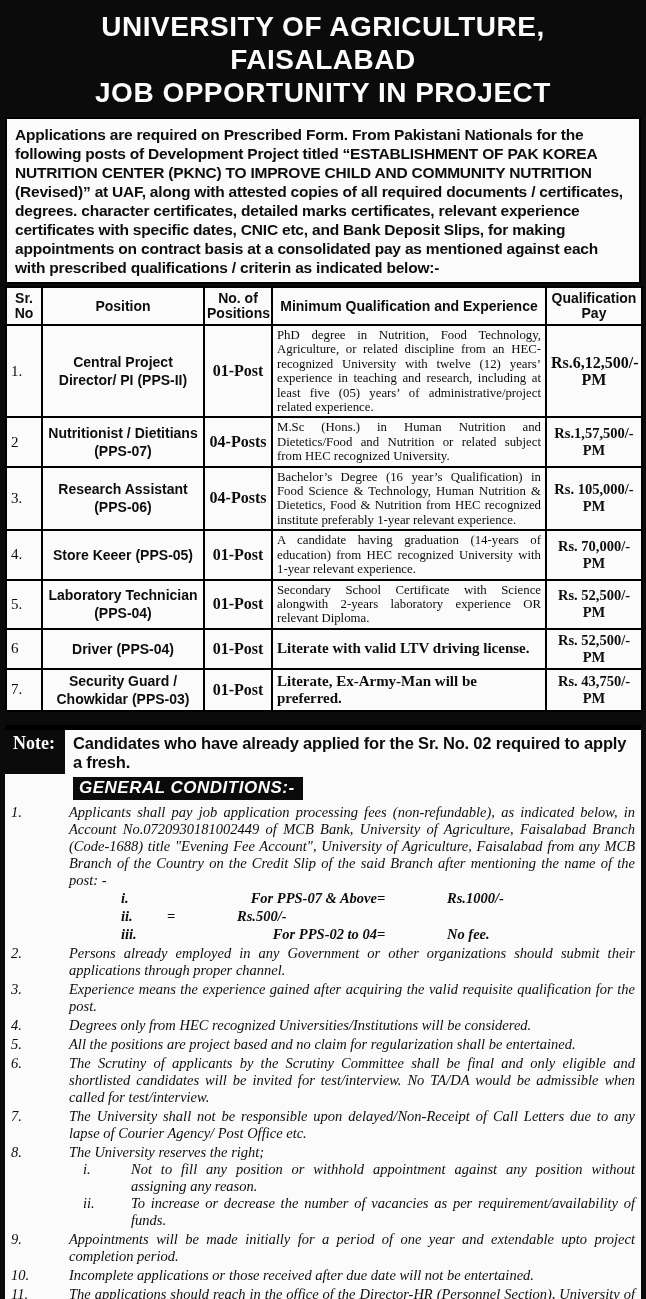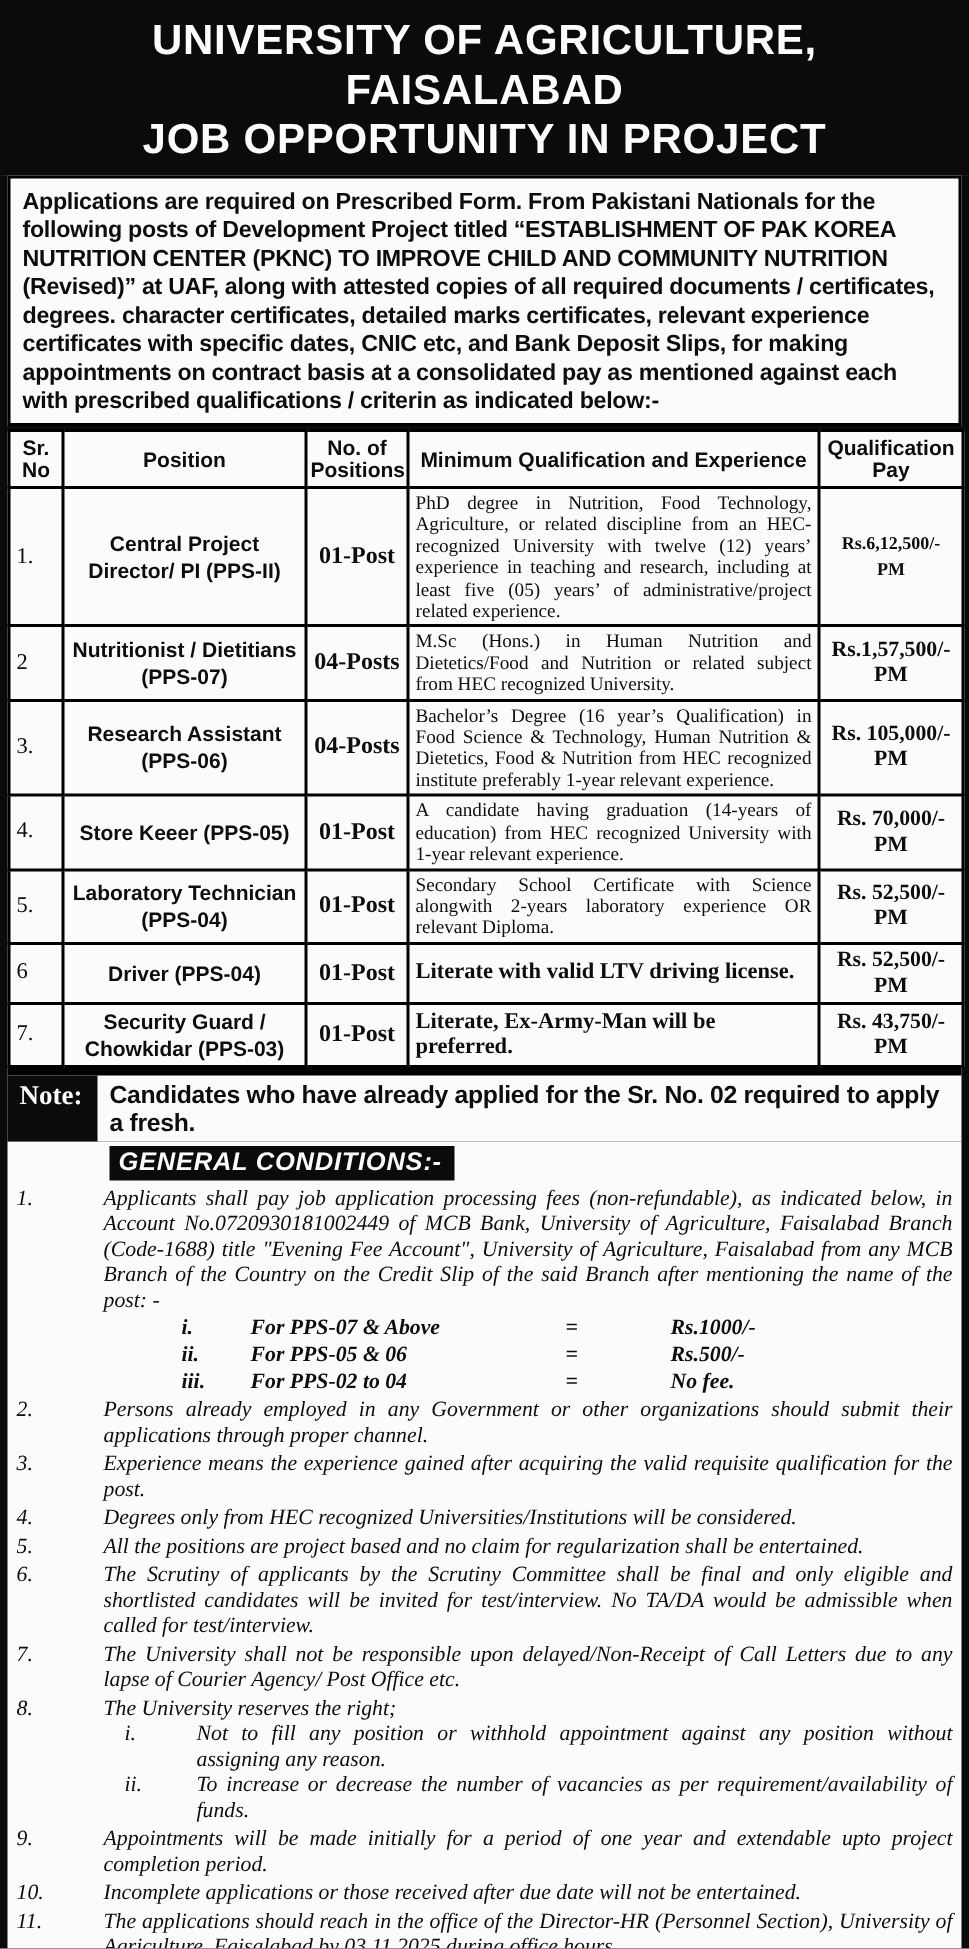--- a/index.html
+++ b/index.html
@@ -40,25 +40,25 @@
   td.num{font-family:"Liberation Serif",serif;font-weight:700;font-size:16px;text-align:center;white-space:nowrap;}
   td.qual{
     font-family:"Liberation Serif",serif;font-size:12.8px;line-height:14.4px;
     text-align:justify;padding:3px 6px;
   }
   td.qual.big{font-size:15px;line-height:17px;font-weight:700;text-align:left;}
   td.pay{
     font-family:"Liberation Serif",serif;font-weight:700;font-size:14.5px;line-height:17px;
     text-align:center;
   }
-  tr.r1 td.pay{font-size:12px;}
+  tr.r1 td.pay{font-size:16px;}
   
   .note-row{
     background:#fbfbfb;border-top:5px solid #000;display:flex;align-items:stretch;
-    margin-top:0;
+    margin-top:13px;
   }
   .note-label{
     background:#0b0b0b;color:#fcfcfc;font-family:"Liberation Serif",serif;
     font-weight:700;font-size:18px;padding:3px 10px 3px 8px;flex:0 0 auto;
   }
   .note-text{
     font-weight:700;font-size:16.5px;line-height:19px;padding:4px 2px 2px 8px;letter-spacing:-.2px;
   }
   
   .gc{background:#fbfbfb;padding:1px 6px 6px 6px;font-style:italic;}
@@ -68,21 +68,21 @@
     padding:1px 8px 2px 6px;letter-spacing:.5px;display:inline-block;
   }
   .cond{display:flex;margin-top:2px;font-family:"Liberation Serif",serif;}
   .cond-num{
     flex:0 0 26px;font-size:14.5px;line-height:17px;text-align:left;
   }
   .cond-body{flex:1;margin-left:32px;}
   .cond-text{font-size:14.5px;line-height:17px;text-align:justify;}
   .fee-row{display:flex;font-size:14.5px;line-height:18px;font-weight:700;}
   .fee-num{flex:0 0 46px;margin-left:52px;}
-  .fee-label{flex:0 0 210px;}
+  .fee-label{flex:0 0 210px;text-align:right;}
   .fee-eq{flex:0 0 70px;font-weight:700;}
   .fee-val{flex:1;}
   .sub-row{display:flex;font-size:14.5px;line-height:17px;}
   .sub-num{flex:0 0 48px;margin-left:14px;}
   .sub-text{flex:1;text-align:justify;}
   
   .footer{
     background:#0b0b0b;color:#fcfcfc;padding:8px 6px 6px 6px;height:96px;box-sizing:border-box;
   }
   .f-row{display:flex;align-items:center;}
@@ -184,21 +184,20 @@
         <div class="cond-body">
           <div class="cond-text">Applicants shall pay job application processing fees (non-refundable), as indicated below, in Account No.0720930181002449 of MCB Bank, University of Agriculture, Faisalabad Branch (Code-1688) title "Evening Fee Account", University of Agriculture, Faisalabad from any MCB Branch of the Country on the Credit Slip of the said Branch after mentioning the name of the post: -</div>
           <div class="fee-row">
             <span class="fee-num">i.</span>
             <span class="fee-label">For PPS-07 &amp; Above</span>
             <span class="fee-eq">=</span>
             <span class="fee-val">Rs.1000/-</span>
           </div>
           <div class="fee-row">
             <span class="fee-num">ii.</span>
-            <span class="fee-label">For PPS-05 &amp; 06</span>
             <span class="fee-eq">=</span>
             <span class="fee-val">Rs.500/-</span>
           </div>
           <div class="fee-row">
             <span class="fee-num">iii.</span>
             <span class="fee-label">For PPS-02 to 04</span>
             <span class="fee-eq">=</span>
             <span class="fee-val">No fee.</span>
           </div>
         </div>

